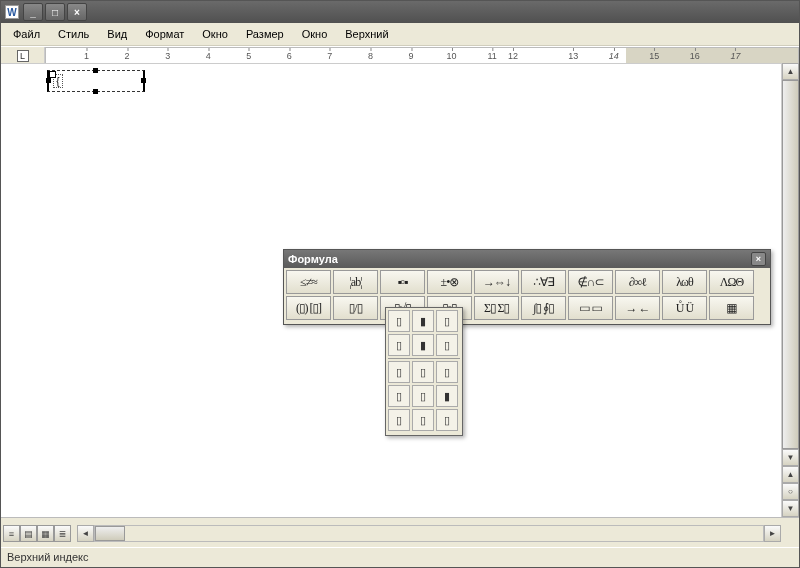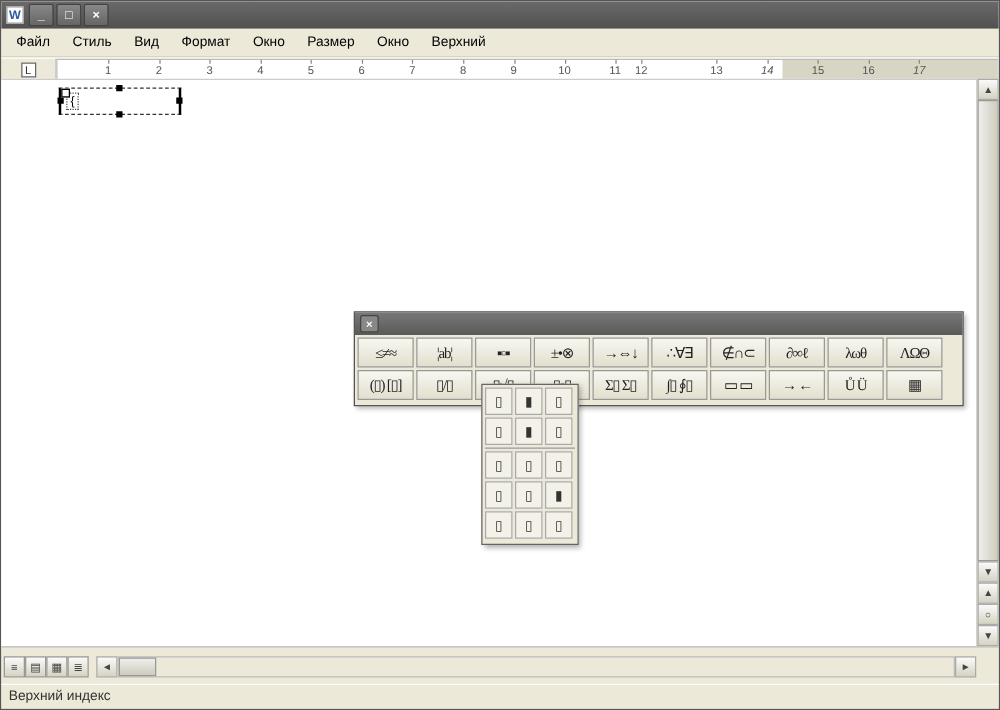--- a/index.html
+++ b/index.html
@@ -373,20 +373,21 @@
     <div class="sbtn" style="width:17px;height:17px;">►</div>
   </div>
 </div>
 
 <div class="statusbar">
   <span>Верхний индекс</span>
 </div>
 
 <div class="formula-window">
   <div class="formula-title">
+    <span class="ft-text">Формула</span>
     <div class="close-btn">×</div>
   </div>
   <div class="formula-rows">
     <div class="formula-row" id="frow1">
         <div class="formula-cell">≤≠≈</div>
         <div class="formula-cell">¦ab¦</div>
         <div class="formula-cell">▪▫▪</div>
         <div class="formula-cell">±•⊗</div>
         <div class="formula-cell">→⇔↓</div>
         <div class="formula-cell">∴∀∃</div>

